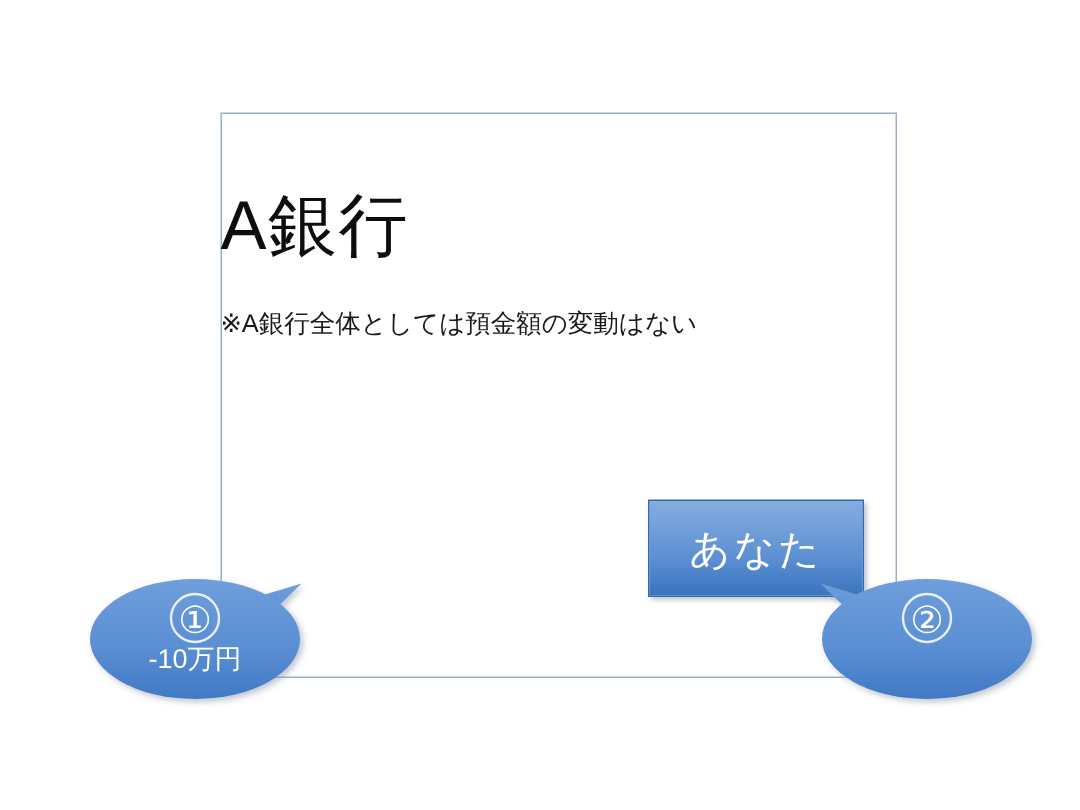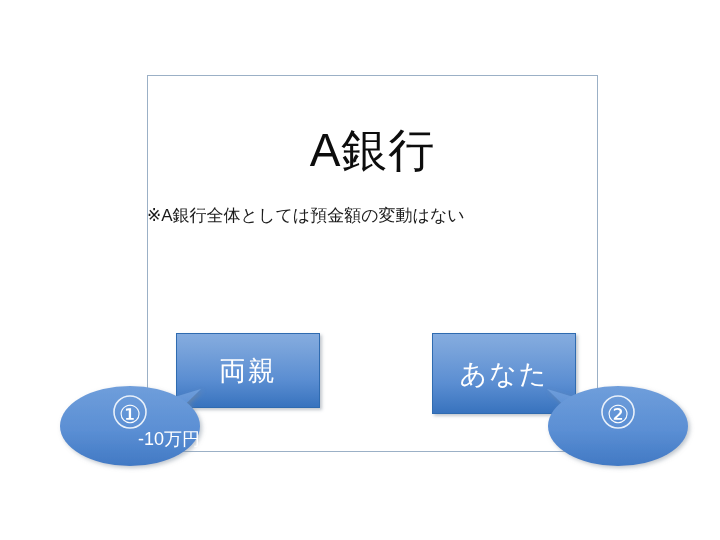--- a/index.html
+++ b/index.html
@@ -29,21 +29,20 @@
     background: #ffffff;
     border: 1.5px solid #9bb0c6;
     box-sizing: border-box;
   }
 
   #bank-title {
     position: absolute;
     left: 147px;
     top: 122px;
     width: 451px;
-    text-align: center;
     font-size: 46px;
     line-height: 56px;
     color: #0d0d0d;
     font-weight: 400;
     letter-spacing: 1px;
     white-space: nowrap;
   }
 
   #bank-note {
     position: absolute;
@@ -77,21 +76,21 @@
   #box-parents {
     left: 176px;
     top: 333px;
     width: 144px;
     height: 75px;
   }
   #box-you {
     left: 432px;
     top: 333px;
     width: 144px;
-    height: 81px;
+    height: 65px;
   }
 
   
   .callout {
     position: absolute;
   }
   .callout svg {
     position: absolute;
     left: 0;
     top: 0;
@@ -103,21 +102,20 @@
     color: #ffffff;
     white-space: nowrap;
   }
   .callout-index {
     font-size: 25px;
     line-height: 28px;
   }
   .callout-amount {
     font-size: 18px;
     line-height: 22px;
-    text-align: right;
   }
 
   #callout-parents {
     left: 60px;
     top: 378px;
     width: 160px;
     height: 102px;
   }
   #callout-parents .callout-index {
     left: 0; top: 22px; width: 140px;
@@ -143,23 +141,20 @@
 <body>
 
 <div id="stage">
 
   <div id="bank-frame"></div>
 
   <div id="bank-title">A銀行</div>
 
   <div id="bank-note">※A銀行全体としては預金額の変動はない</div>
 
-  <div class="entity-box" id="box-parents">
-    <span class="entity-box-label">両親</span>
-  </div>
 
   <div class="entity-box" id="box-you">
     <span class="entity-box-label">あなた</span>
   </div>
 
   <div class="callout" id="callout-parents">
     <svg width="160" height="102" viewBox="0 0 160 102">
       <defs>
         <linearGradient id="grad-callout-1" x1="0" y1="0" x2="0" y2="1">
           <stop offset="0%" stop-color="#6f9edb"></stop>

